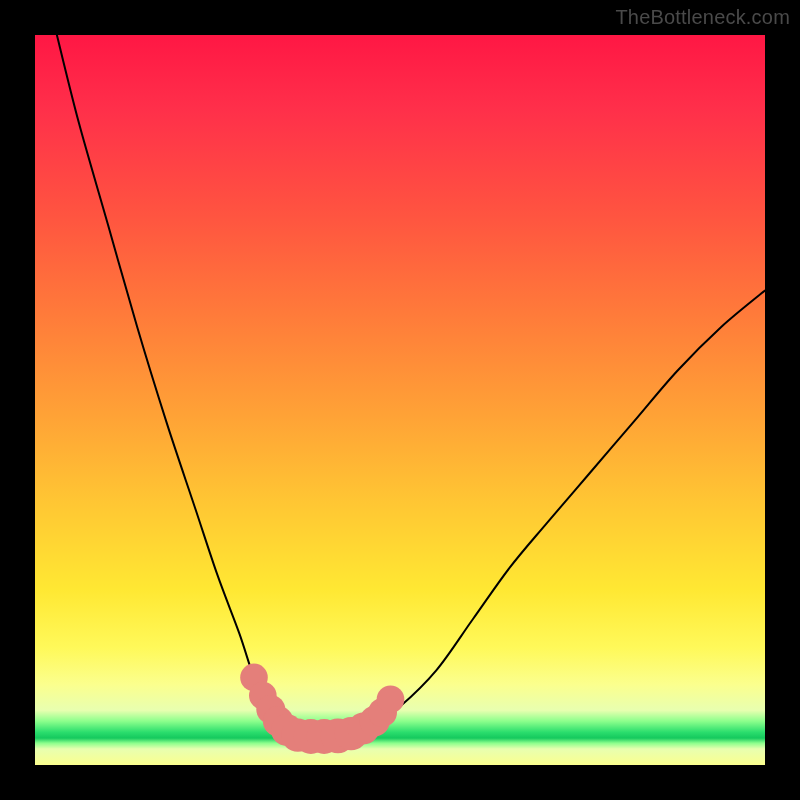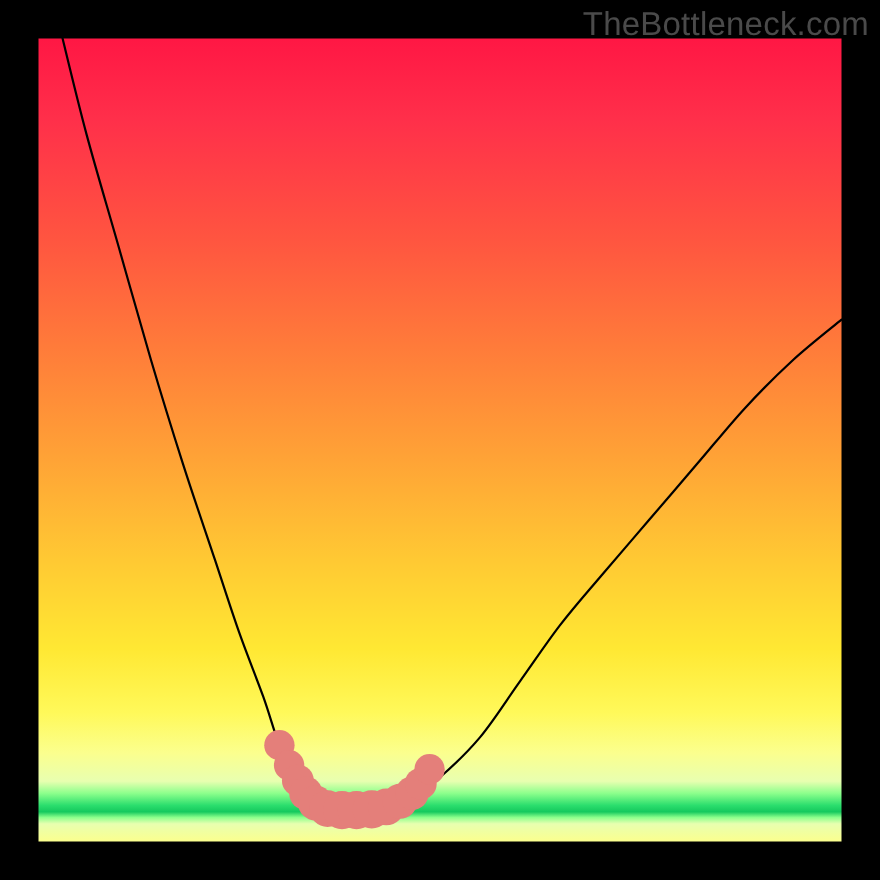--- a/index.html
+++ b/index.html
@@ -44,21 +44,21 @@
       #8cff8c 97%,
       #e8ffb0 97.8%,
       #fbff8e 100%
     );
   }
   .watermark {
     position: absolute;
     top: 6px;
     right: 10px;
     color: #4a4a4a;
-    font-size: 30px;
+    font-size: 20px;
     letter-spacing: 0.2px;
     font-weight: 400;
     user-select: none;
   }
   svg.curve {
     position: absolute;
     left: 0;
     top: 0;
     width: 730px;
     height: 730px;

